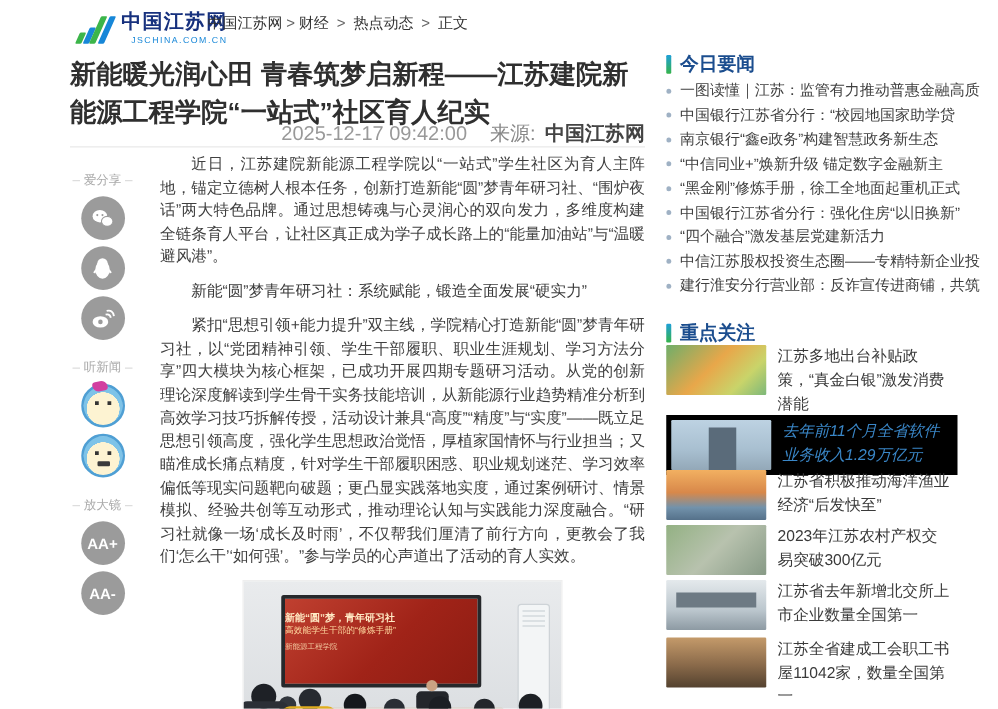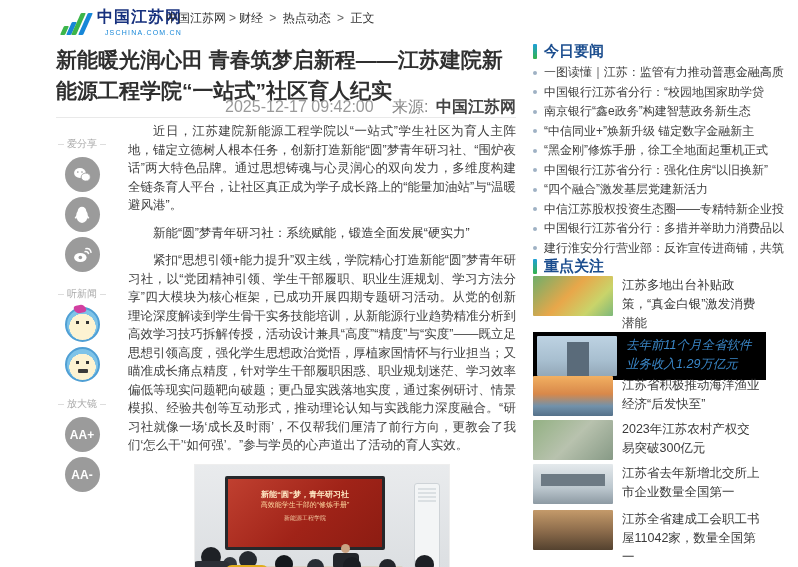--- a/index.html
+++ b/index.html
@@ -41,21 +41,21 @@
   .mascot .mouth { position:absolute; bottom:7px; left:11px; width:10px; height:4px; background:#3a3a3a; border-radius:1px; }
 
   
   .article-body { position:absolute; left:128px; top:122px; width:388px; font-size:12.5px; line-height:18.5px; color:#404040; text-align:justify; }
   .article-body p { text-indent:2em; margin-bottom:9px; }
   .subhead { text-indent:2em; margin:3px 0 0; color:#3a3a3a; }
 
   
   .photo-wrap { display:flex; justify-content:center; margin-top:5px; }
   .photo { position:relative; width:256px; height:150px; background:linear-gradient(180deg,#e9ebed 0%,#dcdfe2 70%,#cfd3d6 100%); overflow:hidden; border:1px solid #eee; }
-  .tv { position:absolute; left:30px; top:11px; width:160px; height:74px; background:linear-gradient(135deg,#c04030 0%,#a02318 55%,#8c1c12 100%); border:3px solid #26282b; border-radius:2px; text-align:center; padding-top:10px; }
+  .tv { position:absolute; left:30px; top:11px; width:160px; height:74px; background:linear-gradient(135deg,#c04030 0%,#a02318 55%,#8c1c12 100%); border:3px solid #26282b; border-radius:2px; text-align:left; padding-top:10px; }
   .tv .l1 { font-size:8px; font-weight:bold; color:#ffe9c4; line-height:11px; }
   .tv .l2 { font-size:7px; color:#ffd9a0; line-height:10px; }
   .tv .l3 { font-size:6px; color:#f3c9a0; line-height:9px; margin-top:4px; }
   .ac { position:absolute; left:219px; top:18px; width:26px; height:96px; background:#f3f5f6; border:1px solid #ced3d7; border-radius:3px; }
   .ac::before { content:""; position:absolute; left:3px; top:4px; right:3px; height:14px;
                 background:repeating-linear-gradient(180deg,#dbe0e3 0 2px,#f3f5f6 2px 4px); }
   .desk { position:absolute; left:58px; top:101px; width:150px; height:6px; background:#d9d2c4; border-radius:2px; }
   .fig { position:absolute; border-radius:7px 7px 0 0; }
   .head { position:absolute; border-radius:50%; }
 
@@ -219,24 +219,20 @@
     <li class="news-item">
         <span class="dot"></span>
         <span>“四个融合”激发基层党建新活力</span>
       </li>
     <li class="news-item">
         <span class="dot"></span>
         <span>中信江苏股权投资生态圈——专精特新企业投</span>
       </li>
     <li class="news-item">
         <span class="dot"></span>
-        <span>中国银行江苏省分行：多措并举助力消费品以</span>
-      </li>
-    <li class="news-item">
-        <span class="dot"></span>
         <span>建行淮安分行营业部：反诈宣传进商铺，共筑</span>
       </li>
   </ul>
 
   <div class="side-heading h-focus">
     <span class="bar"></span>
     <span>重点关注</span>
   </div>
 
   <div class="focus-row" style="top:276px;">

